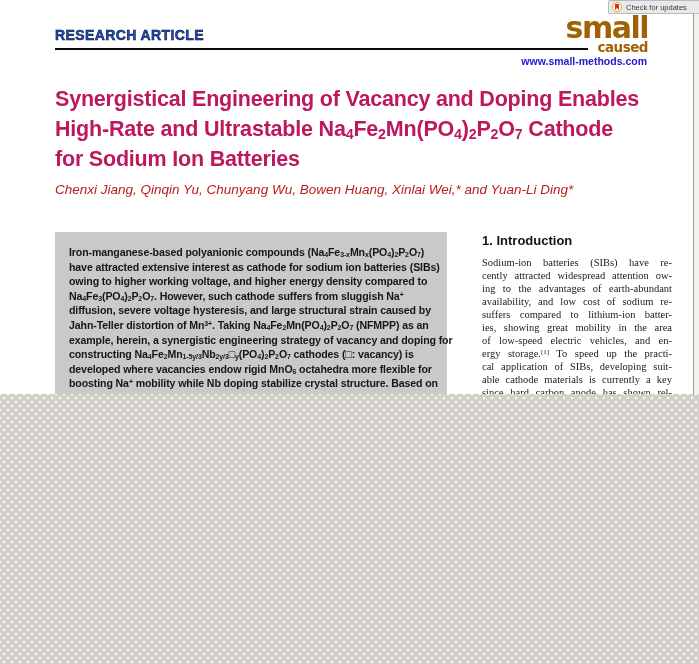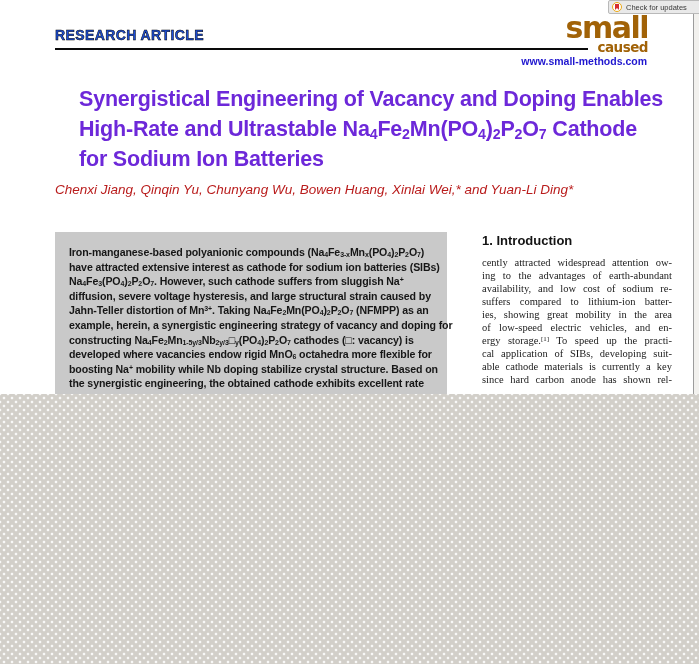--- a/index.html
+++ b/index.html
@@ -38,21 +38,21 @@
     font-size:14px;font-weight:900;letter-spacing:.4px;color:#1d4ed8;
     -webkit-text-stroke:.5px #000;
   }
   .rule{position:absolute;left:55px;top:48px;width:533px;height:2px;background:#0a0a0a;}
   .logo{position:absolute;top:13px;right:51px;text-align:right;color:#a16207;line-height:1;}
   .logo .small{font-family:"DejaVu Sans", sans-serif;font-size:30px;font-weight:bold;letter-spacing:-1.5px;}
   .logo .methods{font-family:"DejaVu Sans", sans-serif;font-size:13.5px;font-weight:bold;letter-spacing:-.5px;margin-top:-2px;}
   .site{position:absolute;top:55px;right:52px;font-size:10.5px;font-weight:bold;color:#1f16cf;text-decoration:none;}
 
   
-  .title{position:absolute;left:55px;top:84px;width:600px;color:#6d28d9;margin-left:24px;}
+  .title{position:absolute;left:55px;top:84px;width:600px;color:#be185d;}
   .title div{font-size:21.5px;font-weight:bold;letter-spacing:-.2px;line-height:30px;white-space:nowrap;}
   .authors{position:absolute;left:55px;top:182px;font-size:13.5px;font-style:italic;
     font-weight:400;color:#b91c1c;white-space:nowrap;}
 
   
   .abstract-box{position:absolute;left:55px;top:232px;width:392px;height:180px;
     background:#c9c9c9;box-sizing:border-box;padding:13px 14px 0 14px;}
   .abstract-box .aline{font-size:10.6px;font-weight:bold;letter-spacing:-.12px;
     line-height:14.6px;color:#161616;white-space:nowrap;}
 
@@ -99,32 +99,34 @@
   <div>Synergistical Engineering of Vacancy and Doping Enables</div>
   <div>High-Rate and Ultrastable Na<sub>4</sub>Fe<sub>2</sub>Mn(PO<sub>4</sub>)<sub>2</sub>P<sub>2</sub>O<sub>7</sub> Cathode</div>
   <div>for Sodium Ion Batteries</div>
 </div>
 
 <div class="authors">Chenxi Jiang, Qinqin Yu, Chunyang Wu, Bowen Huang, Xinlai Wei,* and Yuan-Li Ding*</div>
 
 <div class="abstract-box">
   <div class="aline">Iron-manganese-based polyanionic compounds (Na<sub>4</sub>Fe<sub>3-x</sub>Mn<sub>x</sub>(PO<sub>4</sub>)<sub>2</sub>P<sub>2</sub>O<sub>7</sub>)</div>
   <div class="aline">have attracted extensive interest as cathode for sodium ion batteries (SIBs)</div>
+  <div class="aline">owing to higher working voltage, and higher energy density compared to</div>
   <div class="aline">Na<sub>4</sub>Fe<sub>3</sub>(PO<sub>4</sub>)<sub>2</sub>P<sub>2</sub>O<sub>7</sub>. However, such cathode suffers from sluggish Na<sup>+</sup></div>
   <div class="aline">diffusion, severe voltage hysteresis, and large structural strain caused by</div>
   <div class="aline">Jahn-Teller distortion of Mn<sup>3+</sup>. Taking Na<sub>4</sub>Fe<sub>2</sub>Mn(PO<sub>4</sub>)<sub>2</sub>P<sub>2</sub>O<sub>7</sub> (NFMPP) as an</div>
   <div class="aline">example, herein, a synergistic engineering strategy of vacancy and doping for</div>
   <div class="aline">constructing Na<sub>4</sub>Fe<sub>2</sub>Mn<sub>1-5y/3</sub>Nb<sub>2y/3</sub>□<sub>y</sub>(PO<sub>4</sub>)<sub>2</sub>P<sub>2</sub>O<sub>7</sub> cathodes (□: vacancy) is</div>
   <div class="aline">developed where vacancies endow rigid MnO<sub>6</sub> octahedra more flexible for</div>
   <div class="aline">boosting Na<sup>+</sup> mobility while Nb doping stabilize crystal structure. Based on</div>
   <div class="aline">the synergistic engineering, the obtained cathode exhibits excellent rate</div>
 </div>
 
 <div class="intro">
   <div class="intro-heading">1. Introduction</div>
+  <div class="iline">Sodium-ion batteries (SIBs) have re-</div>
   <div class="iline">cently attracted widespread attention ow-</div>
   <div class="iline">ing to the advantages of earth-abundant</div>
   <div class="iline">availability, and low cost of sodium re-</div>
   <div class="iline">suffers compared to lithium-ion batter-</div>
   <div class="iline">ies, showing great mobility in the area</div>
   <div class="iline">of low-speed electric vehicles, and en-</div>
   <div class="iline">ergy storage.<sup>[1]</sup> To speed up the practi-</div>
   <div class="iline">cal application of SIBs, developing suit-</div>
   <div class="iline">able cathode materials is currently a key</div>
   <div class="iline">since hard carbon anode has shown rel-</div>

